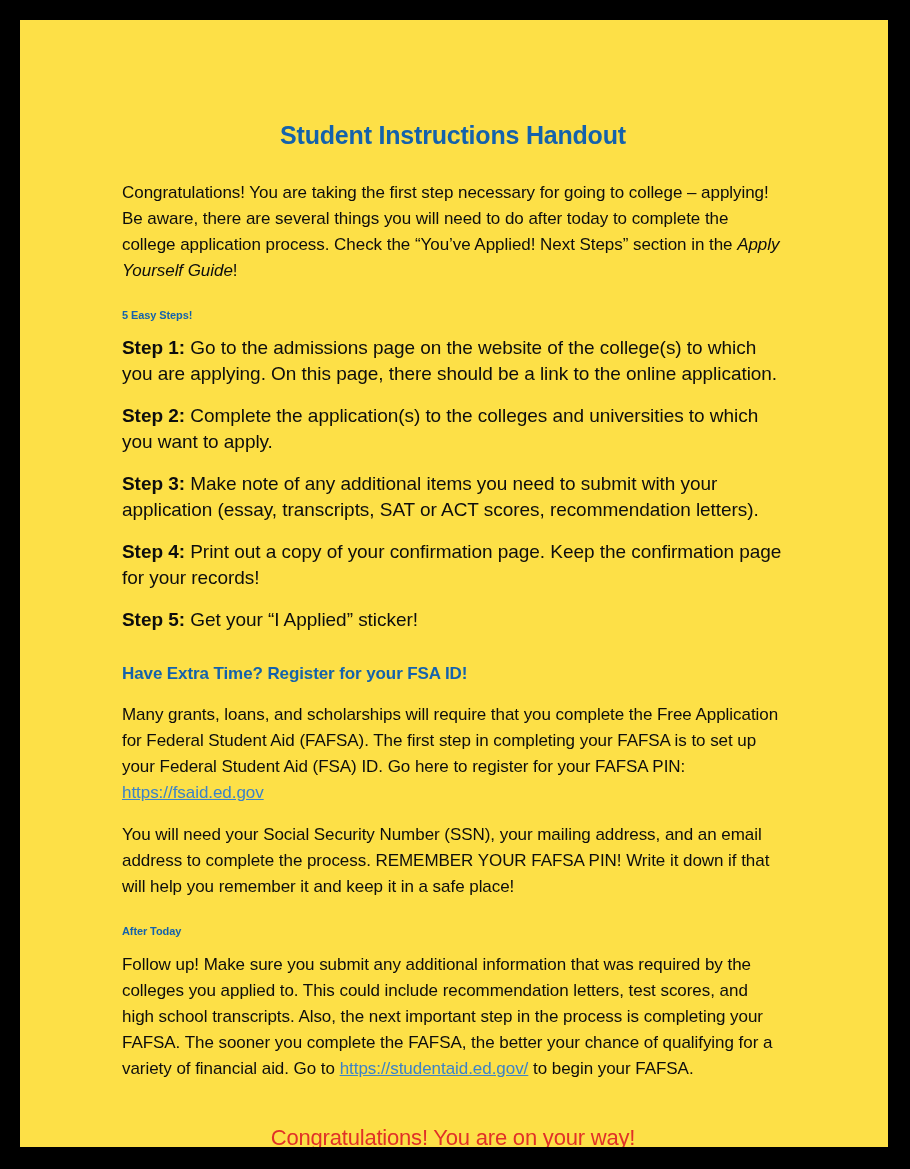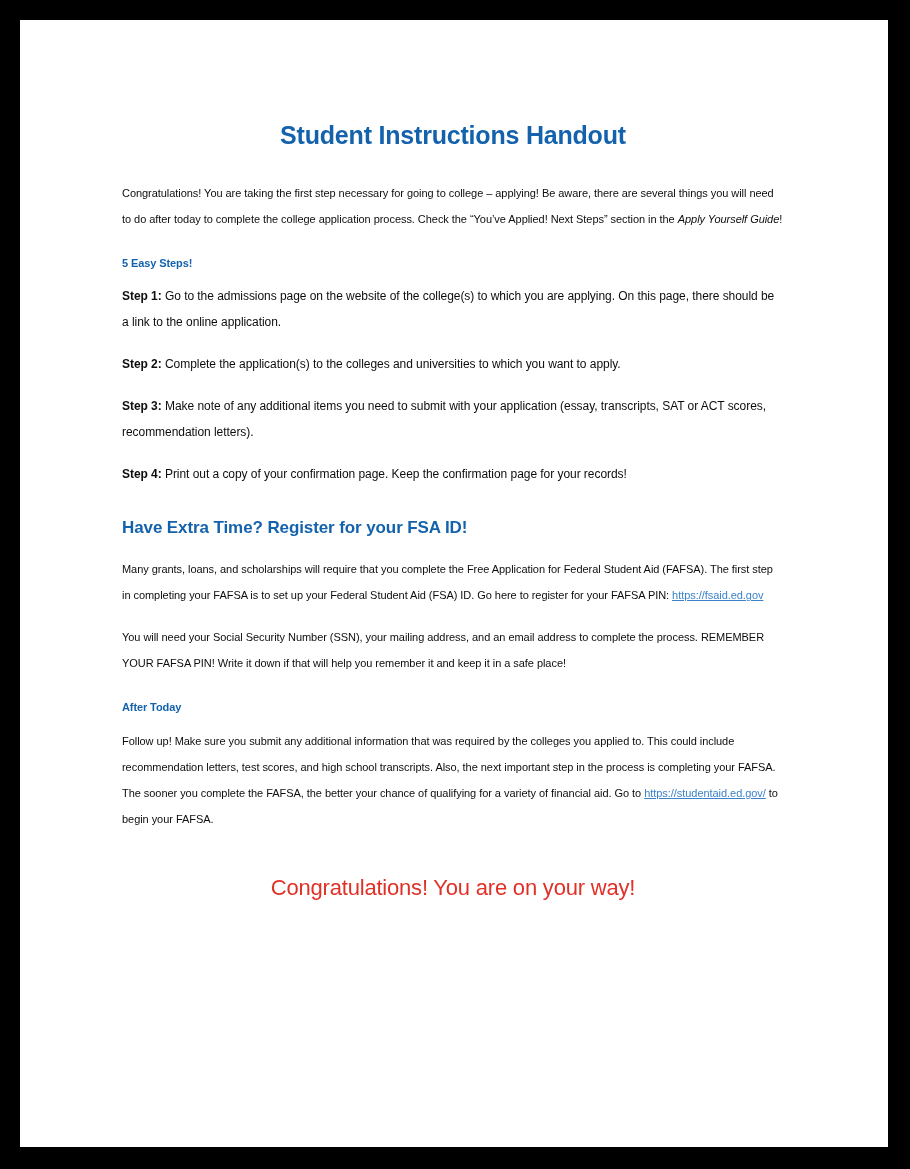--- a/index.html
+++ b/index.html
@@ -15,21 +15,21 @@
     overflow: hidden;
   }
 
   
   #page-sheet {
     position: absolute;
     left: 20px;
     top: 20px;
     width: 868px;
     height: 1127px;
-    background: #ffffff;
+    background: #fde047;
     overflow: hidden;
   }
 
   #doc-body {
     position: absolute;
     left: 102px;
     top: 100px;
     width: 662px;
   }
 
@@ -53,29 +53,29 @@
     letter-spacing: -0.1px;
   }
 
   .section-heading.centered {
     text-align: left;
     margin: 30px 0 17px 0;
     font-size: 17px;
   }
 
   p.para {
-    font-size: 11px;
+    font-size: 17px;
     color: #0d0d0d;
     line-height: 26px;
     margin: 0 0 16px 0;
     letter-spacing: -0.05px;
   }
 
   p.step {
-    font-size: 12px;
+    font-size: 19px;
     color: #0d0d0d;
     line-height: 26px;
     margin: 0 0 16px 0;
     letter-spacing: -0.05px;
   }
 
   .step-label {
     font-weight: bold;
   }
 
@@ -115,20 +115,21 @@
     <h2 class="section-heading">5 Easy Steps!</h2>
 
     <p class="step"><span class="step-label">Step 1:</span><span> Go to the admissions page on the website of the college(s) to which you are applying. On this page, there should be a link to the online application.</span></p>
 
     <p class="step"><span class="step-label">Step 2:</span><span> Complete the application(s) to the colleges and universities to which you want to apply.</span></p>
 
     <p class="step"><span class="step-label">Step 3:</span><span> Make note of any additional items you need to submit with your application (essay, transcripts, SAT or ACT scores, recommendation letters).</span></p>
 
     <p class="step"><span class="step-label">Step 4:</span><span> Print out a copy of your confirmation page. Keep the confirmation page for your records!</span></p>
 
+    <p class="step"><span class="step-label">Step 5:</span><span> Get your “I Applied” sticker!</span></p>
 
     <h2 class="section-heading centered">Have Extra Time? Register for your FSA ID!</h2>
 
     <p class="para"><span>Many grants, loans, and scholarships will require that you complete the Free Application for Federal Student Aid (FAFSA). The first step in completing your FAFSA is to set up your Federal Student Aid (FSA) ID. Go here to register for your FAFSA PIN: </span><a class="doc-link" href="#">https://fsaid.ed.gov</a><span></span></p>
 
     <p class="para"><span>You will need your Social Security Number (SSN), your mailing address, and an email address to complete the process. </span><span class="underline">REMEMBER YOUR FAFSA PIN!</span><span> Write it down if that will help you remember it and keep it in a safe place!</span></p>
 
     <h2 class="section-heading">After Today</h2>
 
     <p class="para"><span>Follow up! Make sure you submit any additional information that was required by the colleges you applied to. This could include recommendation letters, test scores, and high school transcripts. Also, the next important step in the process is completing your FAFSA. The sooner you complete the FAFSA, the better your chance of qualifying for a variety of financial aid. Go to </span><a class="doc-link" href="#">https://studentaid.ed.gov/</a><span> to begin your FAFSA.</span></p>

